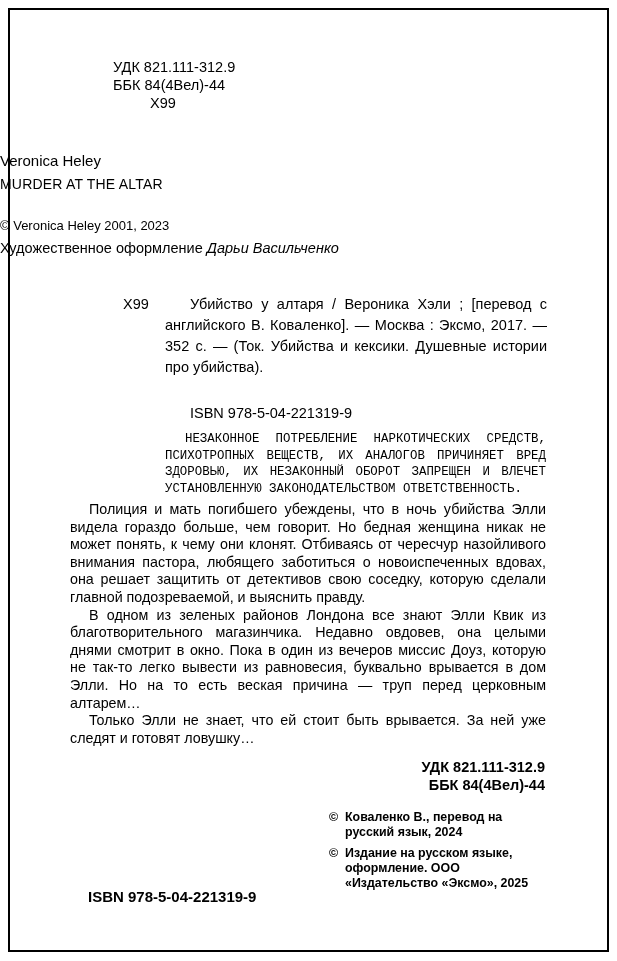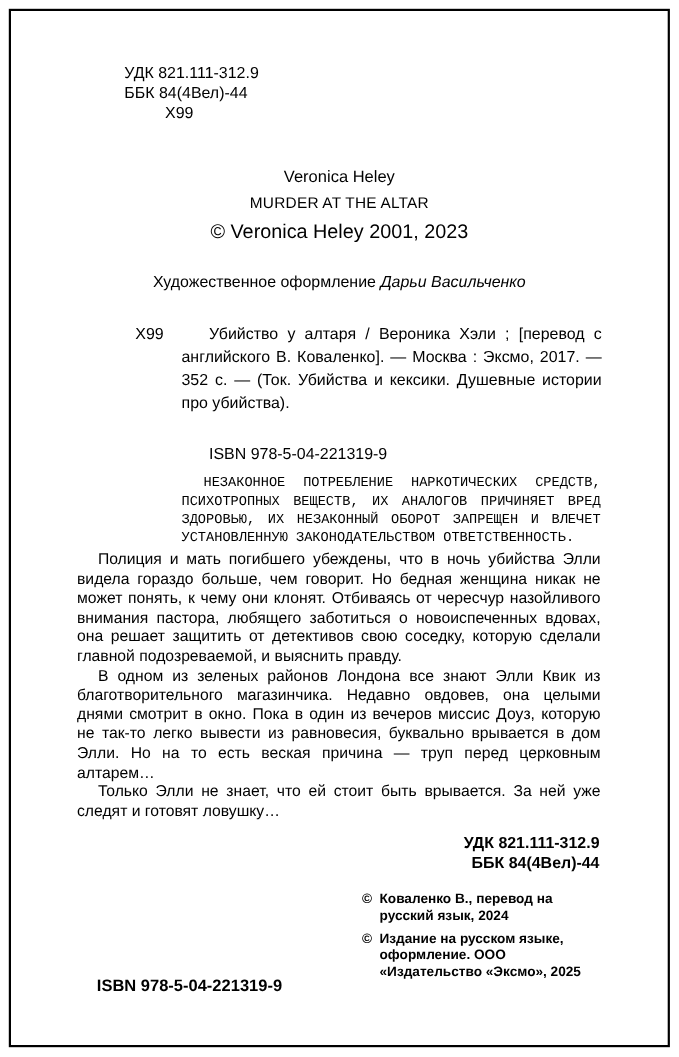--- a/index.html
+++ b/index.html
@@ -14,25 +14,25 @@
   .frame {
     position:absolute; left:8px; top:8px;
     width:601px; height:944px;
     border:2px solid #000;
   }
   .abs { position:absolute; }
 
   .top-codes { left:113px; top:58px; font-size:14.5px; line-height:18px; }
   .top-codes .indent { padding-left:37px; }
 
-  .title-block { left:0; top:152px; width:617px; text-align:center; }
+  .title-block { left:0; top:152px; width:617px; }
   .title-author { font-size:15px; }
   .title-en { font-size:14px; margin-top:7px; letter-spacing:0.2px; }
-  .title-copy { font-size:18px; margin-top:8px; }
-  .design { font-size:14.5px; margin-top:28px; }
+  .title-copy { font-size:13px; margin-top:26px; }
+  .design { font-size:14.5px; margin-top:7px; }
   .design .it { font-style:italic; }
 
   .biblio { left:165px; top:294px; width:382px; font-size:14.5px; line-height:21px; }
   .biblio-author { font-weight:bold; }
   .biblio-record { position:relative; text-indent:25px; text-align:justify; }
   .biblio-code { position:absolute; left:-42px; top:0; text-indent:0; }
 
   .isbn-mid { left:190px; top:405px; font-size:14.5px; }
 
   .warning {

